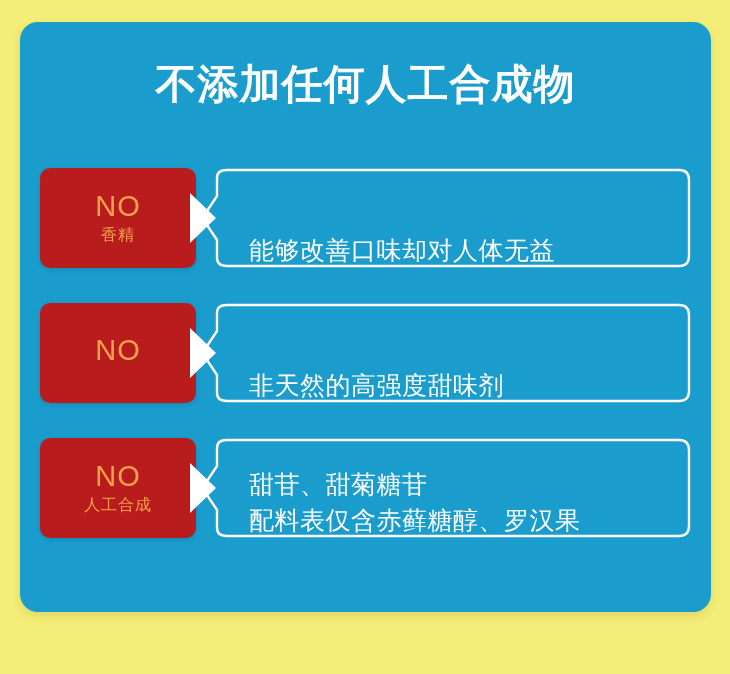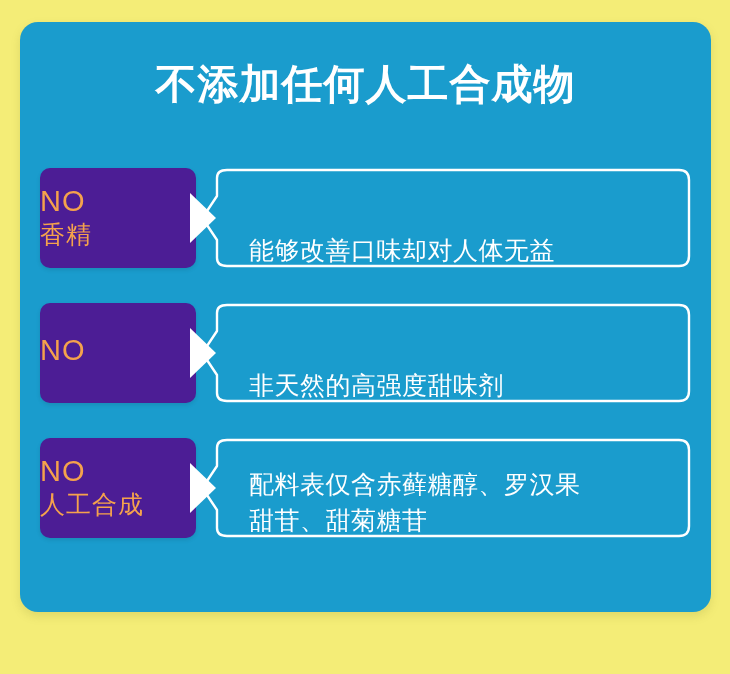--- a/index.html
+++ b/index.html
@@ -63,26 +63,27 @@
     margin-bottom: 35px;
   }
 
   
   .no-card {
     position: absolute;
     left: 20px;
     top: 0;
     width: 156px;
     height: 100px;
-    background: #4c1d95;
+    background: #b91c1c;
     border-radius: 10px;
     box-sizing: border-box;
     box-shadow: 0 2px 4px rgba(0,0,0,0.10);
     display: flex;
     flex-direction: column;
+    align-items: center;
     justify-content: center;
     z-index: 2;
   }
 
   
   .no-card::after {
     content: "";
     position: absolute;
     left: 150px;
     top: 50%;
@@ -97,21 +98,21 @@
   .no-word {
     color: #f5a24c;
     font-size: 29px;
     line-height: 1;
     letter-spacing: 1px;
     margin-bottom: 5px;
   }
 
   .no-sub {
     color: #f5a24c;
-    font-size: 25px;
+    font-size: 16px;
     line-height: 1.1;
     letter-spacing: 1px;
     white-space: nowrap;
   }
 
   
   .desc-box {
     position: absolute;
     left: 185px;
     top: 0;
@@ -193,21 +194,21 @@
         <div class="no-card">
           <div class="no-word">NO</div>
           <div class="no-sub">人工合成</div>
         </div>
         <div class="desc-box">
           <svg width="486" height="100" viewBox="0 0 486 100">
             <path d="M 22 2 L 474 2 Q 484 2 484 12 L 484 88 Q 484 98 474 98 L 22 98
                      Q 12 98 12 90 L 12 72 L 2 57 Q 0 50 2 43 L 12 28 L 12 10 Q 12 2 22 2 Z" fill="none" stroke="#ffffff" stroke-width="2.4" stroke-linejoin="round" stroke-linecap="round"></path>
           </svg>
           <div class="desc-text">
+            <span class="line">甜苷、甜菊糖苷</span>
             <span class="line">配料表仅含赤藓糖醇、罗汉果</span>
-            <span class="line">甜苷、甜菊糖苷</span>
           </div>
         </div>
       </div>
 
     </div>
   </div>
 </div>
 
 </body></html>

